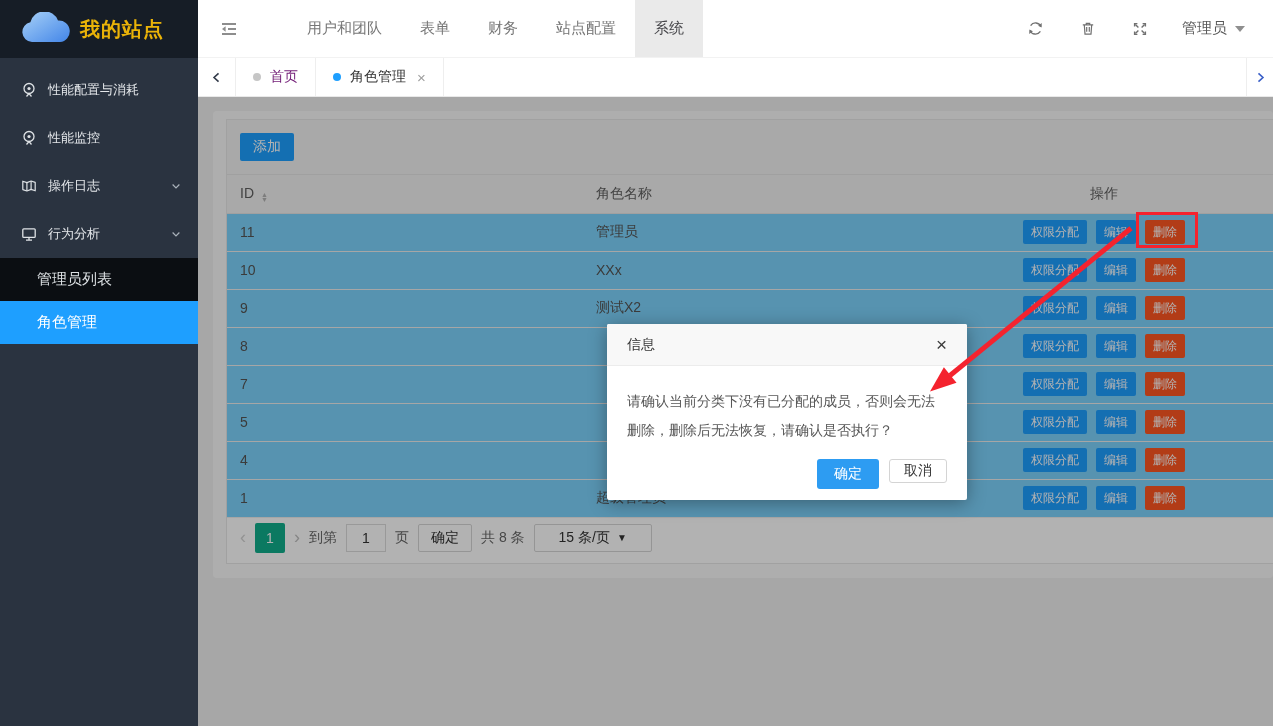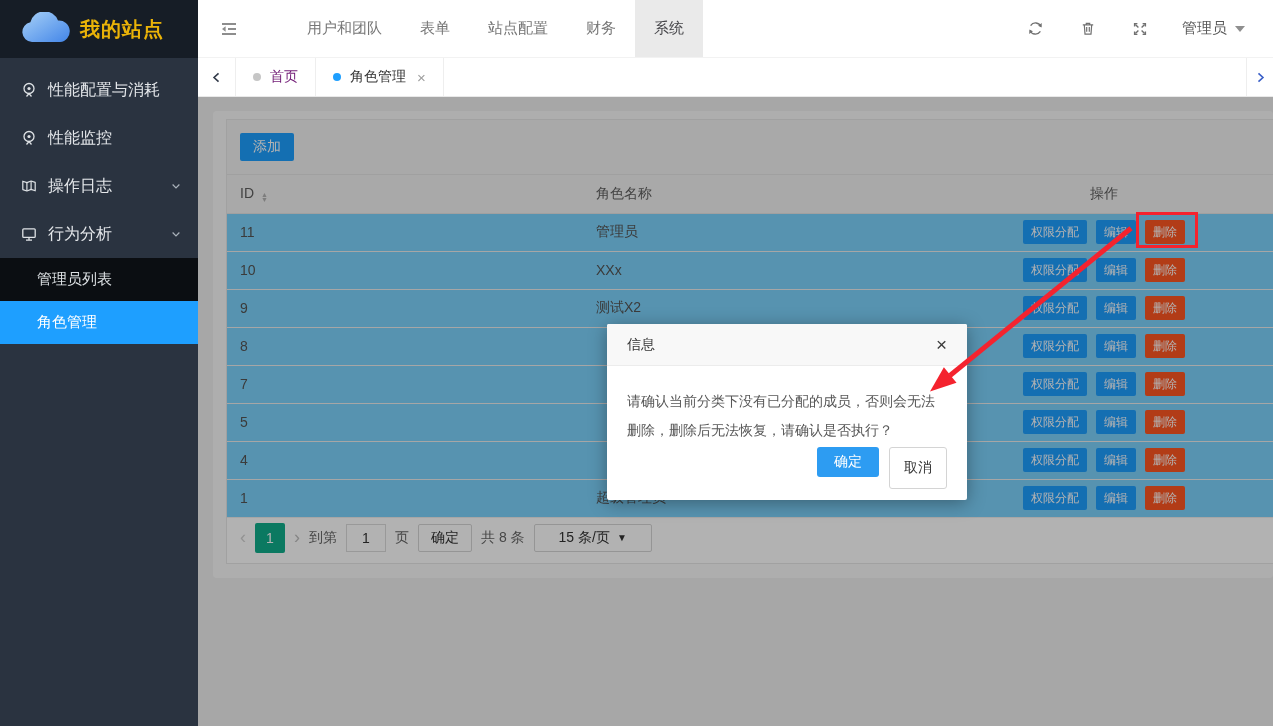--- a/index.html
+++ b/index.html
@@ -5,21 +5,21 @@
   * { box-sizing: border-box; margin: 0; padding: 0; }
   html,body { width:1273px; height:726px; overflow:hidden; }
   body { font-family:"Liberation Sans","DejaVu Sans",sans-serif; font-size:14px; background:#fff; }
   .app { display:flex; width:100%; height:100%; }
 
   
   .sidebar { width:198px; flex-shrink:0; background:#2a3340; display:flex; flex-direction:column; }
   .logo { height:58px; background:#161d26; display:flex; align-items:center; padding-left:18px; gap:8px; flex-shrink:0; }
   .logo-title { color:#eab308; font-size:20px; font-weight:bold; letter-spacing:1px; }
   .menu { padding-top:8px; }
-  .menu-item { height:48px; display:flex; align-items:center; padding:0 16px 0 21px; color:#e4e7ea; font-size:16px; cursor:pointer; }
+  .menu-item { height:48px; display:flex; align-items:center; padding:0 16px 0 21px; color:#e4e7ea; font-size:13px; cursor:pointer; }
   .micon { width:18px; height:17px; margin-right:9px; display:flex; align-items:center; color:#dfe3e6; flex-shrink:0; }
   .chev { margin-left:auto; color:#aab2ba; display:flex; }
   .submenu { background:#0b0e12; }
   .sub-item { height:43px; display:flex; align-items:center; padding-left:37px; color:#dde1e4; font-size:15px; cursor:pointer; }
   .sub-item.active { background:#1e9fff; color:#fff; }
 
   
   .main { flex:1; display:flex; flex-direction:column; min-width:0; }
   .topbar { height:58px; background:#fff; display:flex; align-items:center; flex-shrink:0; border-bottom:1px solid #f2f2f2; }
   .fold { padding:0 22px; color:#8d8d8d; display:flex; align-items:center; height:100%; cursor:pointer; }
@@ -66,21 +66,21 @@
   .sel-caret { font-size:10px; color:#333; }
 
   
   .dim { position:absolute; inset:0; background:rgba(0,0,0,.3); z-index:20; }
   .modal { position:absolute; left:372px; top:227px; width:360px; height:176px; background:#fff; z-index:30; border-radius:2px; box-shadow:0 3px 18px rgba(0,0,0,.35);margin-left:37px; }
   .modal-hd { height:42px; background:#f8f8f8; border-bottom:1px solid #ececec; display:flex; align-items:center; padding:0 20px; font-size:14px; color:#333; border-radius:2px 2px 0 0; }
   .modal-x { margin-left:auto; color:#3c3c3c; font-size:19px; line-height:1; cursor:pointer; }
   .modal-bd { padding:21px 20px 0; font-size:14px; color:#575757; line-height:29px; }
   .modal-ft { position:absolute; right:20px; bottom:11px; display:flex; gap:10px; }
   .m-ok { width:62px; height:30px; background:#2d9cf2; color:#fff; border:none; border-radius:3px; font-size:14px; cursor:pointer; font-family:inherit; }
-  .m-cancel { width:58px; height:42px; background:#fff; border:1px solid #d4d4d4; border-radius:3px; font-size:14px; color:#333; cursor:pointer; font-family:inherit; }
+  .m-cancel { width:58px; height:24px; background:#fff; border:1px solid #d4d4d4; border-radius:3px; font-size:14px; color:#333; cursor:pointer; font-family:inherit; }
 
   .anno { position:absolute; inset:0; z-index:40; pointer-events:none; }
   .red-box { position:absolute; left:938px; top:115px; width:62px; height:36px; border:3px solid #f4232e; }
   .arrow-svg { position:absolute; inset:0; width:100%; height:100%; }
 </style>
 </head>
 <body>
 
 <div class="app">
 
@@ -175,24 +175,24 @@
         </svg>
       </span>
       <nav class="nav-tabs">
         <div class="nav-tab">
             <span>用户和团队</span>
           </div>
         <div class="nav-tab">
             <span>表单</span>
           </div>
         <div class="nav-tab">
+            <span>财务</span>
+          </div>
+        <div class="nav-tab">
             <span>站点配置</span>
-          </div>
-        <div class="nav-tab">
-            <span>财务</span>
           </div>
         <div class="nav-tab active">
             <span>系统</span>
           </div>
       </nav>
       <div class="top-right">
         <span class="tool-btn">
           <svg width="17" height="17" viewBox="0 0 16 16" stroke="currentColor" fill="none" stroke-width="1.3">
             <path d="M13.2 6.2 A5.6 5.6 0 0 0 3.4 5.2"></path>
             <path d="M2.8 9.8 A5.6 5.6 0 0 0 12.6 10.8"></path>

